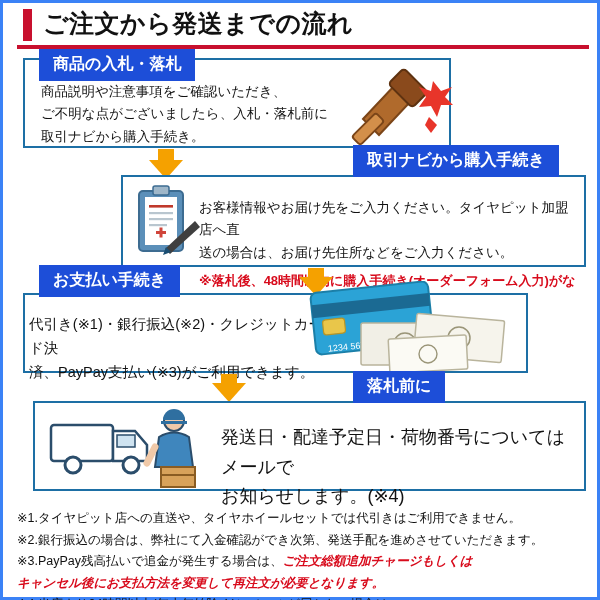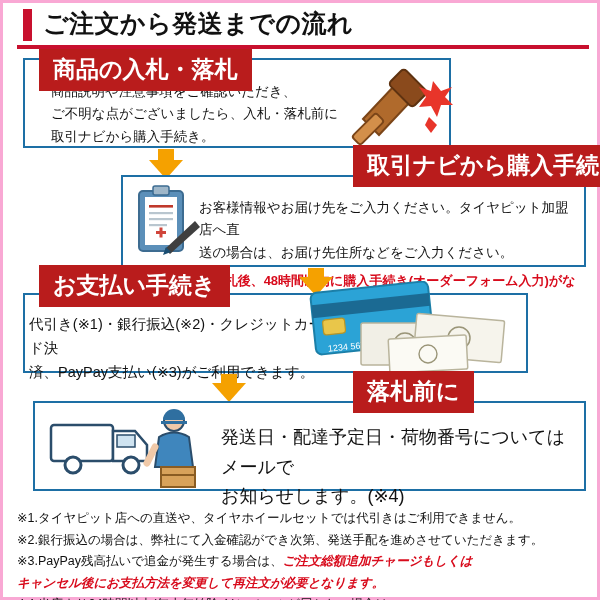--- a/index.html
+++ b/index.html
@@ -5,21 +5,21 @@
   html,body{margin:0;padding:0;}
   body{
     width:600px;height:600px;
     background:#ffffff;
     font-family:"Liberation Sans","DejaVu Sans",sans-serif;
     position:relative;
     overflow:hidden;
   }
   .page{
     position:absolute;inset:0;
-    border:3px solid #f9a8d4;
+    border:3px solid #3b82f6;
     box-sizing:border-box;
   }
   
   .header{
     position:absolute;left:0;top:0;width:600px;height:44px;
     display:flex;align-items:center;
   }
   .header-bar{
     position:absolute;left:20px;top:6px;width:9px;height:32px;
     background:#c8102e;
@@ -35,24 +35,24 @@
   }
   
   .step{
     position:absolute;
     box-sizing:border-box;
     border:2px solid #1d6fa5;
     background:#ffffff;
   }
   .step-label{
     position:absolute;
-    background:#b91c1c;
+    background:#1d4ed8;
     color:#ffffff;
     font-weight:bold;
-    font-size:23px;
+    font-size:16px;
     padding:5px 14px 6px 14px;
     white-space:nowrap;
     z-index:5;
   }
   .step-body{
     position:absolute;
     font-size:13.5px;
     color:#111111;
     line-height:1.65;
   }
@@ -91,21 +91,21 @@
 
   <div class="header">
     <div class="header-bar"></div>
     <div class="header-title">ご注文から発送までの流れ</div>
   </div>
   <div class="header-underline"></div>
 
   <div class="step" style="left:20px;top:55px;width:428px;height:90px;">
   </div>
   <div class="step-label" style="left:36px;top:46px;">商品の入札・落札</div>
-  <div class="step-body" style="left:48px;top:78px;width:300px;">
+  <div class="step-body" style="left:38px;top:78px;width:300px;">
     <div>商品説明や注意事項をご確認いただき、</div>
     <div>ご不明な点がございましたら、入札・落札前に</div>
     <div>取引ナビから購入手続き。</div>
   </div>
 
   <svg class="ill" style="left:330px;top:58px;" width="120" height="86" viewBox="0 0 120 86">
     <g>
       <path d="M30 58 L62 24 L78 40 L46 74 Z" fill="#b06a2c" stroke="#7b4518" stroke-width="2"></path>
       <rect x="58" y="16" width="34" height="22" rx="4" transform="rotate(45 75 27)" fill="#8a4a1c" stroke="#5e3210" stroke-width="2"></rect>
       <rect x="18" y="62" width="34" height="12" rx="3" transform="rotate(-45 35 68)" fill="#d38f4a" stroke="#7b4518" stroke-width="2"></rect>

